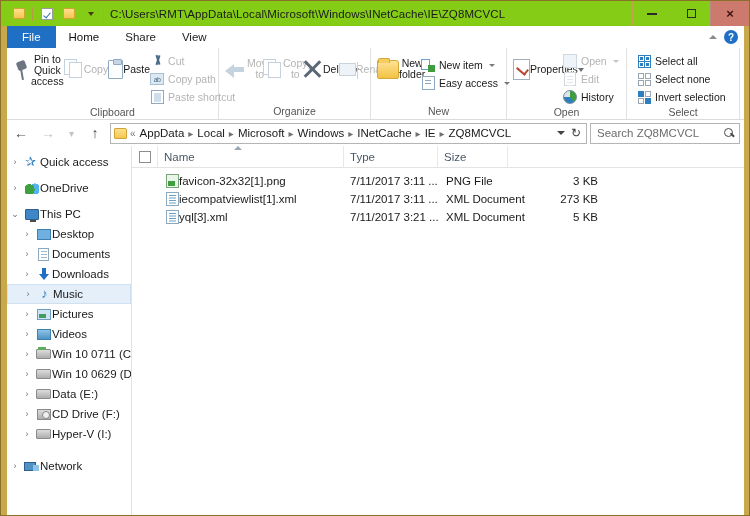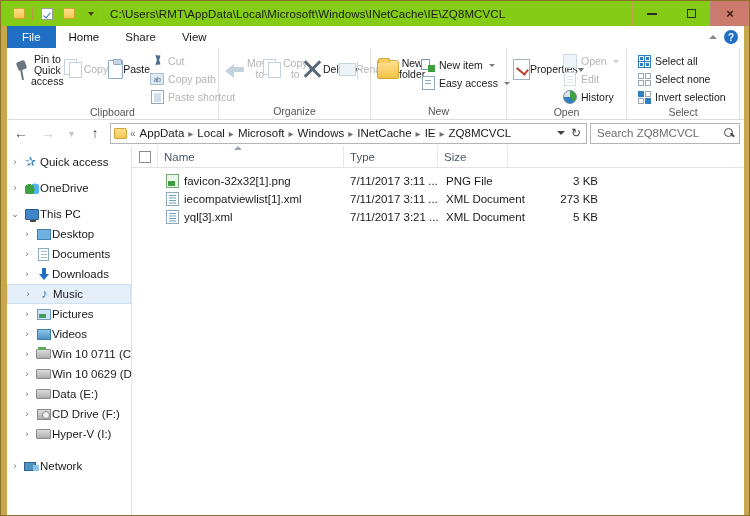--- a/index.html
+++ b/index.html
@@ -780,21 +780,21 @@
     color: #1a1a1a;
   }
   .row .cell {
     height: 18px;
     display: flex;
     align-items: center;
     padding: 0 6px;
     overflow: hidden;
     white-space: nowrap;
   }
-  .row .col-name { gap: 5px; padding-left: 8px; }
+  .row .col-name { padding-left: 8px; }
   .row .col-date { color: #1a1a1a; }
   .row .col-size { justify-content: flex-end; }
   .fi {
     width: 13px; height: 14px;
     flex: 0 0 13px;
   }
   .fi-png {
     background: #eaf5ea;
     border: 1px solid #7aa67a;
     position: relative;

